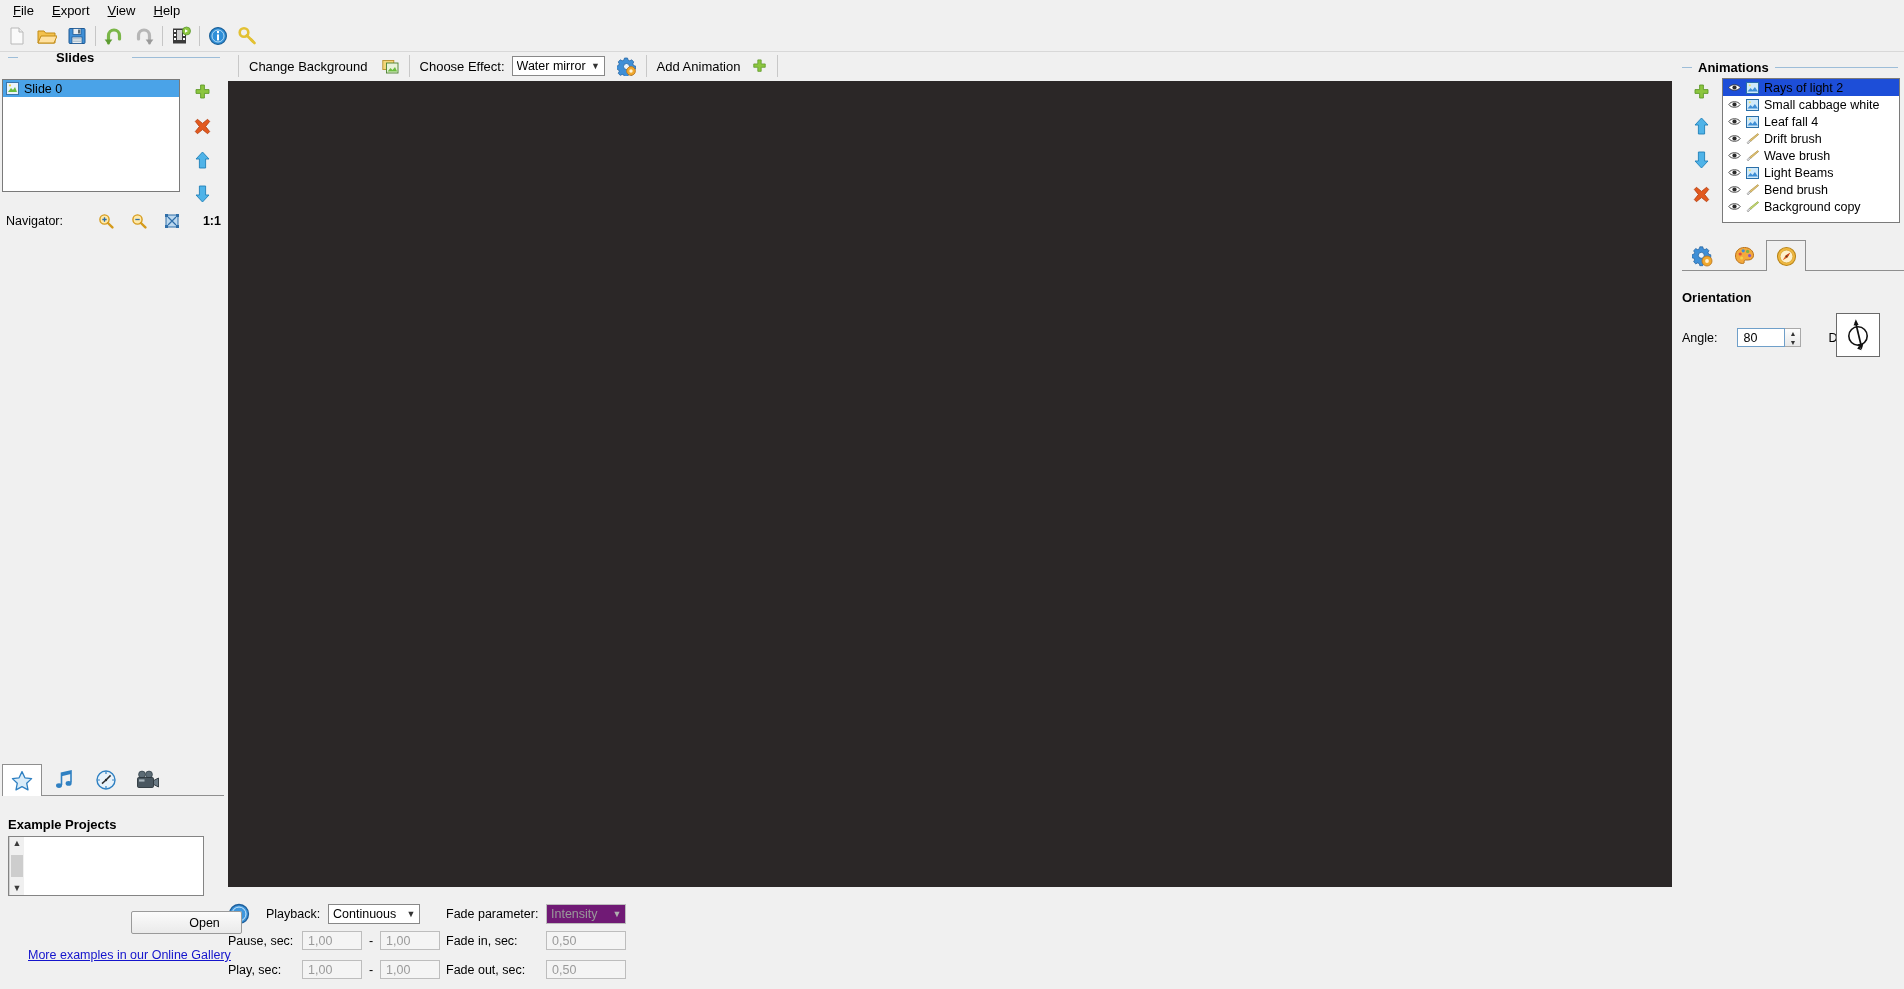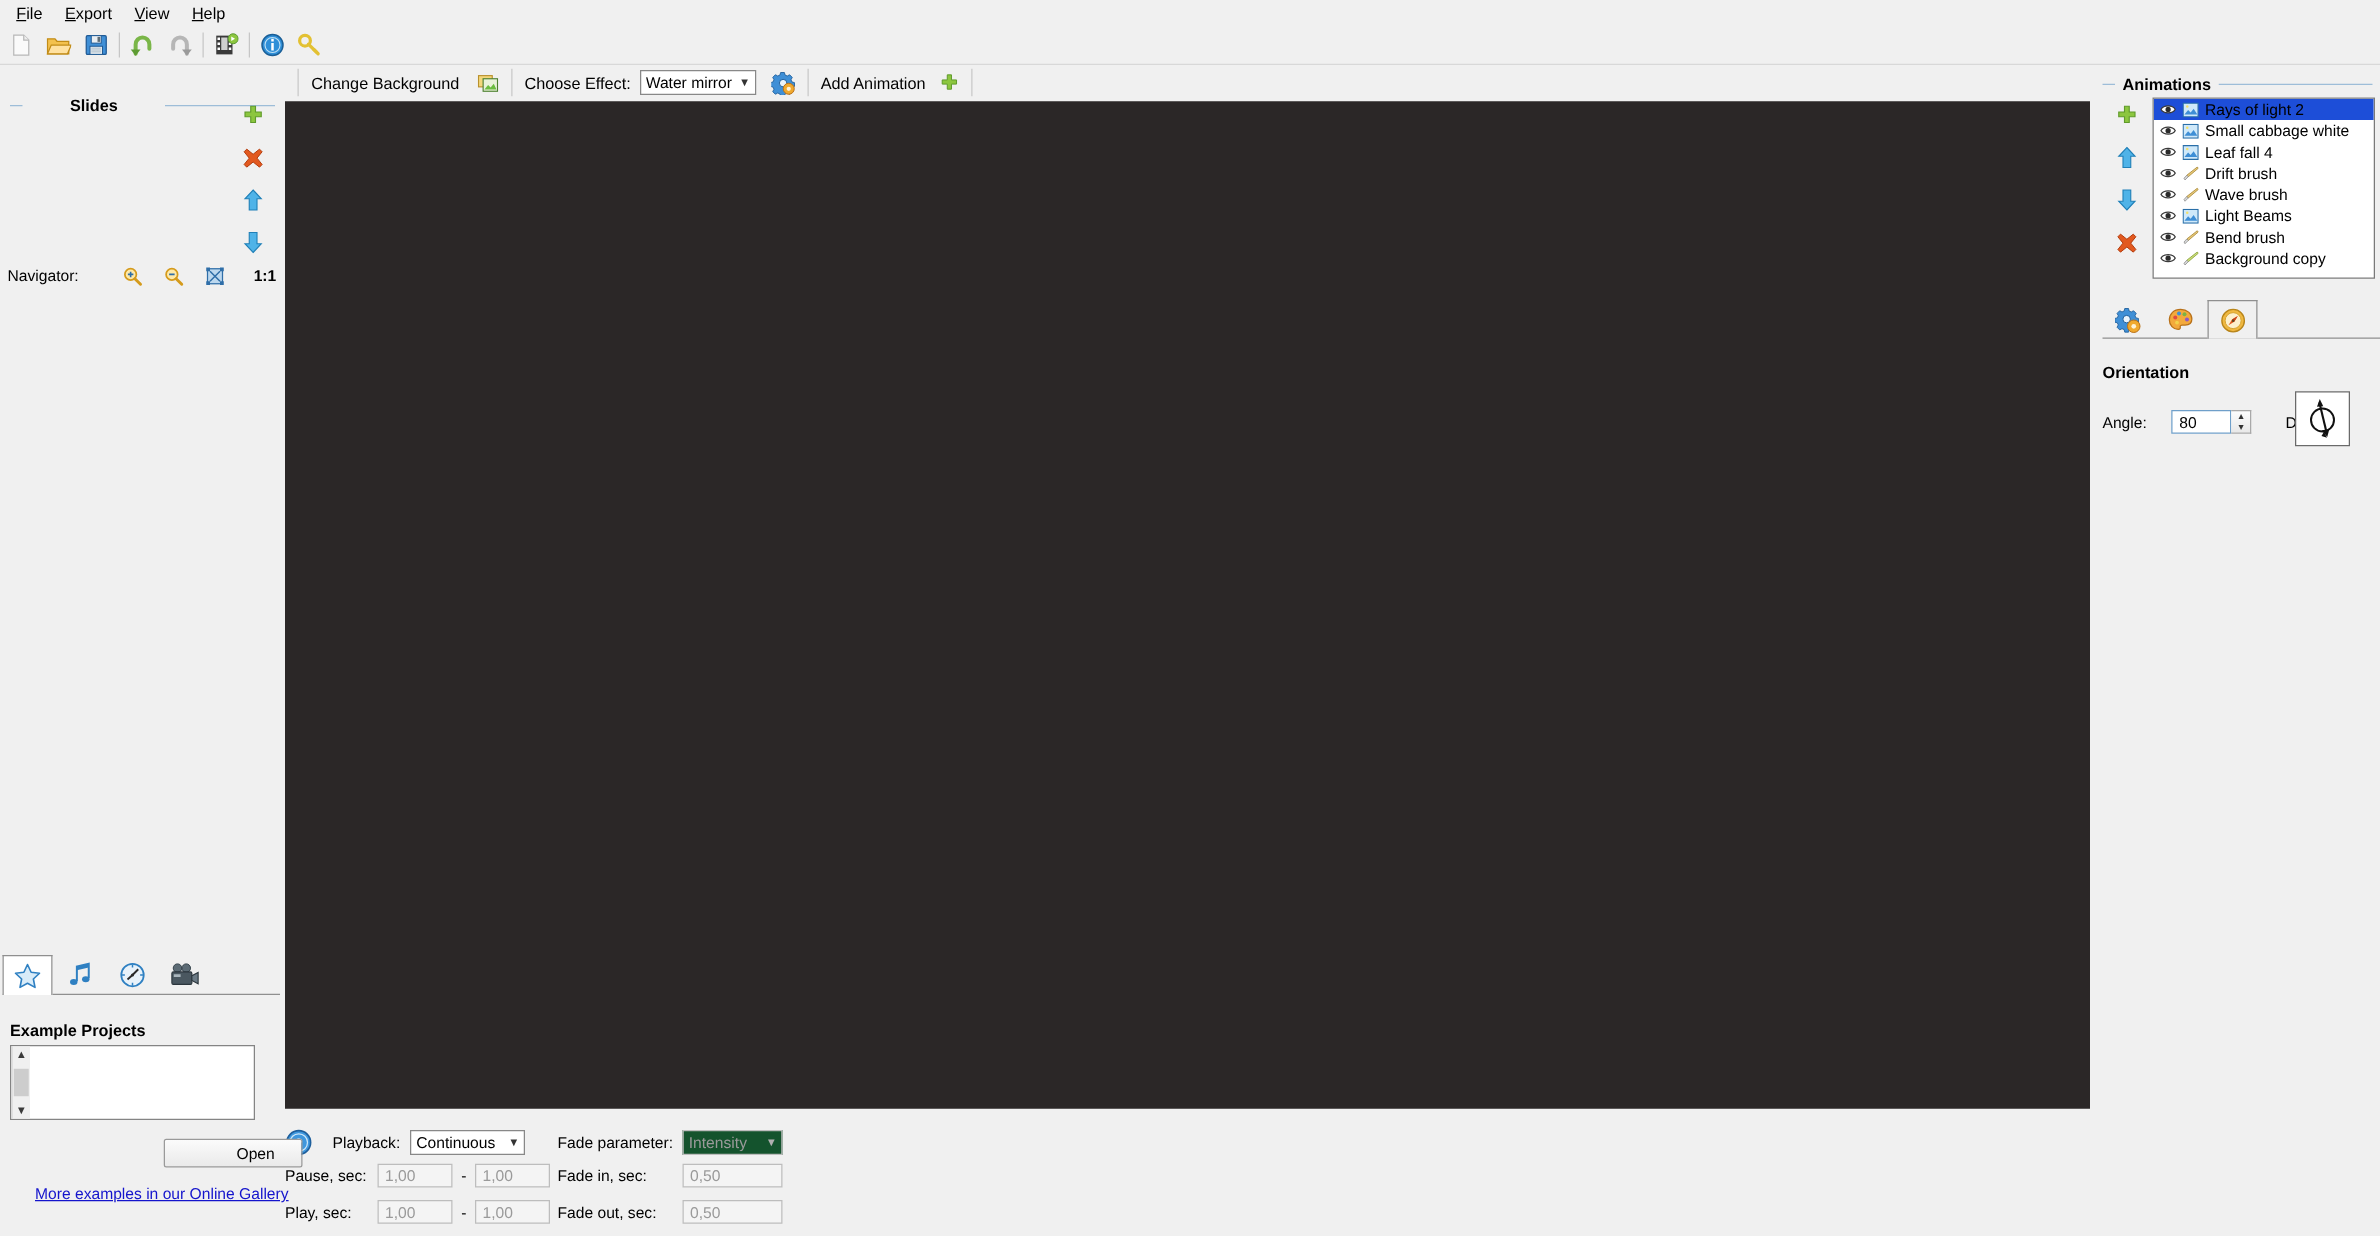--- a/index.html
+++ b/index.html
@@ -117,21 +117,21 @@
   .fx-label { white-space: nowrap; }
   .combo {
     height: 20px; border: 1px solid #888; background: #fff; box-sizing: border-box;
     display: flex; align-items: center; padding: 0 0 0 4px; font-size: 12.5px; cursor: default;
   }
   .combo .cap { flex: 1; white-space: nowrap; overflow: hidden; }
   .combo .arrow {
     width: 16px; display: flex; align-items: center; justify-content: center;
     font-size: 9px; color: #333;
   }
-  .combo.disabled { background: #14532d; color: #9a9a9a; border-color: #bdbdbd; }
+  .combo.disabled { background: #701a75; color: #9a9a9a; border-color: #bdbdbd; }
   .combo.disabled .arrow { color: #b0b0b0; }
 
   
   .canvas {
     position: absolute; left: 228px; top: 81px; width: 1444px; height: 806px;
     background: #2b2727;
   }
 
   
   .pb {
@@ -279,26 +279,38 @@
 
     <div class="tb-btn">
       <svg width="20" height="20" viewBox="0 0 20 20">
         <circle cx="6" cy="6.5" r="4.3" fill="none" stroke="#e3c133" stroke-width="2.6"></circle>
         <path d="M8.7 9.3 L16.5 17" stroke="#e3c133" stroke-width="2.6" stroke-linecap="round"></path>
         <path d="M13 13.5 l2 2" stroke="#e3c133" stroke-width="2.6" stroke-linecap="round"></path>
       </svg>
     </div>
   </div>
 
-  <div class="groupline" style="left:8px; top:77px; width:212px;gap:38px;">
+  <div class="groupline" style="left:8px; top:50px; width:212px;gap:38px;">
     <span class="dash"></span>
     <span>Slides</span>
     <span class="rule"></span>
   </div>
 
+  <div class="slides-list">
+    <div class="slide-row selected">
+      <span class="icon">
+        <svg width="13" height="13" viewBox="0 0 13 13">
+          <rect x="0.5" y="0.5" width="12" height="12" fill="#eaf3fb" stroke="#3b74a8"></rect>
+          <path d="M2 10 l3-4 2 2 2-3 2 5 z" fill="#6bbd3f"></path>
+          <circle cx="4" cy="3.4" r="1.1" fill="#f2d24b"></circle>
+        </svg>
+      </span>
+      <span>Slide 0</span>
+    </div>
+  </div>
 
   <div class="sidebtns">
     <div class="sidebtn">
       <svg width="17" height="17" viewBox="0 0 17 17">
         <path d="M6.6 1 h3.8 v4.6 h4.6 v3.8 h-4.6 v4.6 h-3.8 v-4.6 h-4.6 v-3.8 h4.6 z" fill="#8cc63f" stroke="#5f9a2a" stroke-width="0.9"></path>
       </svg>
     </div>
     <div class="sidebtn">
       <svg width="17" height="17" viewBox="0 0 17 17">
         <path d="M3.4 1.3 L8.5 5.4 L13.6 1.3 L15.7 3.4 L11.6 8.5 L15.7 13.6 L13.6 15.7 L8.5 11.6 L3.4 15.7 L1.3 13.6 L5.4 8.5 L1.3 3.4 Z" fill="#e2591f" stroke="#b33c0d" stroke-width="0.8"></path>

